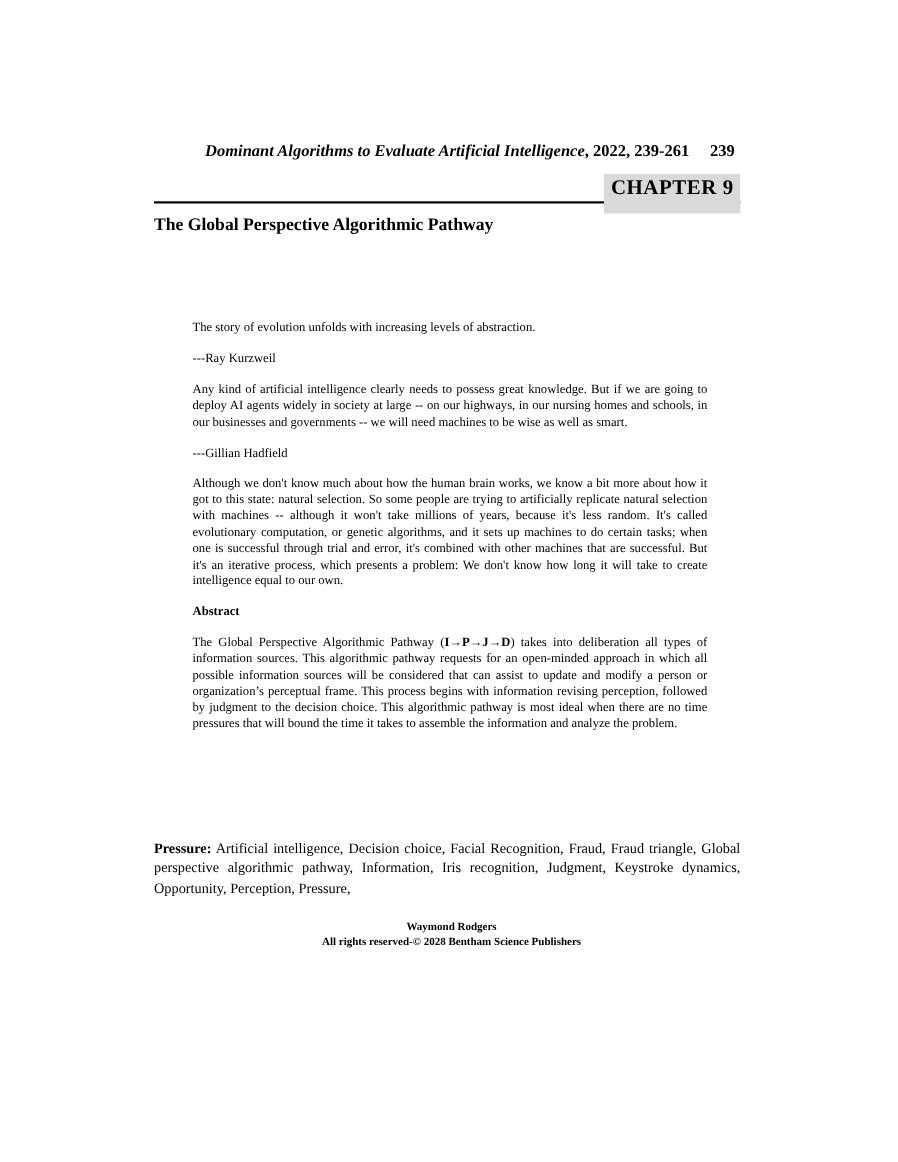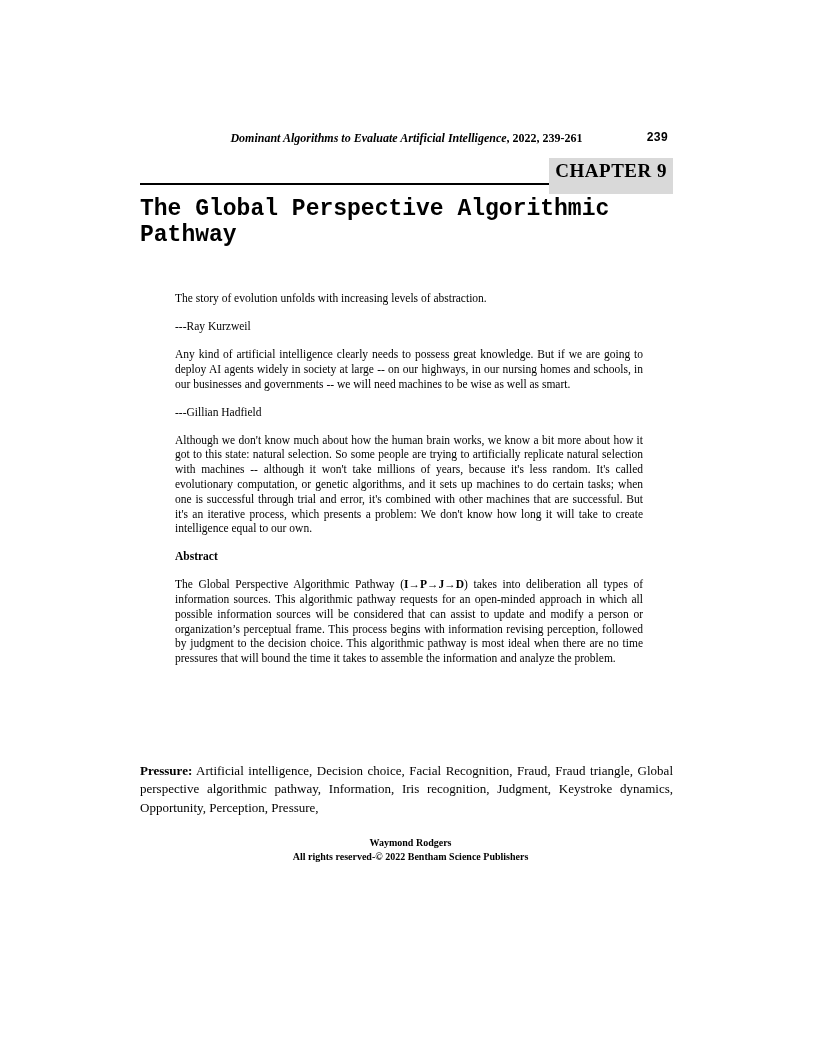--- a/index.html
+++ b/index.html
@@ -16,34 +16,33 @@
     font-family: "Liberation Serif", "DejaVu Serif", serif;
     overflow: hidden;
   }
 
   
   .running-header {
     position: absolute;
     top: 131px;
     left: 140px;
     width: 533px;
-    font-size: 12px;
+    font-size: 15px;
     line-height: 14px;
     font-weight: bold;
     text-align: center;
     white-space: nowrap;
   }
   .rt-italic { font-style: italic; }
   .page-number {
     position: absolute;
     top: 0;
     right: 5px;
     font-weight: bold;
     font-style: normal;
-    font-family: Liberation Mono, monospace;
   }
 
   
   .chapter-row {
     position: absolute;
     top: 158px;
     left: 140px;
     width: 533px;
     height: 25px;
     border-bottom: 2px solid #000000;
@@ -60,23 +59,22 @@
     letter-spacing: 0.5px;
   }
 
   
   .doc-title {
     position: absolute;
     top: 196px;
     left: 140px;
     width: 533px;
     margin: 0;
-    font-size: 23px;
+    font-size: 16px;
     font-weight: bold;
-    font-family: Liberation Mono, monospace;
   }
 
   
   .front-matter {
     position: absolute;
     top: 291px;
     left: 175px;
     width: 468px;
     font-size: 11.5px;
     line-height: 14.8px;
@@ -144,16 +142,16 @@
     <p class="abstract-heading">Abstract</p>
 
     <p class="abstract-body"><span>The Global Perspective Algorithmic Pathway (</span><b>I→P→J→D</b><span>) takes into deliberation all types of information sources. This algorithmic pathway requests for an open-minded approach in which all possible information sources will be considered that can assist to update and modify a person or organization’s perceptual frame. This process begins with information revising perception, followed by judgment to the decision choice. This algorithmic pathway is most ideal when there are no time pressures that will bound the time it takes to assemble the information and analyze the problem.</span></p>
 
   </section>
 
   <p class="keywords"><b class="kw-label">Pressure:</b><span> Artificial intelligence, Decision choice, Facial Recognition, Fraud, Fraud triangle, Global perspective algorithmic pathway, Information, Iris recognition, Judgment, Keystroke dynamics, Opportunity, Perception, Pressure,</span></p>
 
   <footer class="page-footer">
     <div class="footer-author">Waymond Rodgers</div>
-    <div class="footer-rights">All rights reserved-© 2022 Bentham Science Publishers</div>
+    <div class="footer-rights">All rights reserved-© 2028 Bentham Science Publishers</div>
   </footer>
 
 </div>
 
 </body></html>

